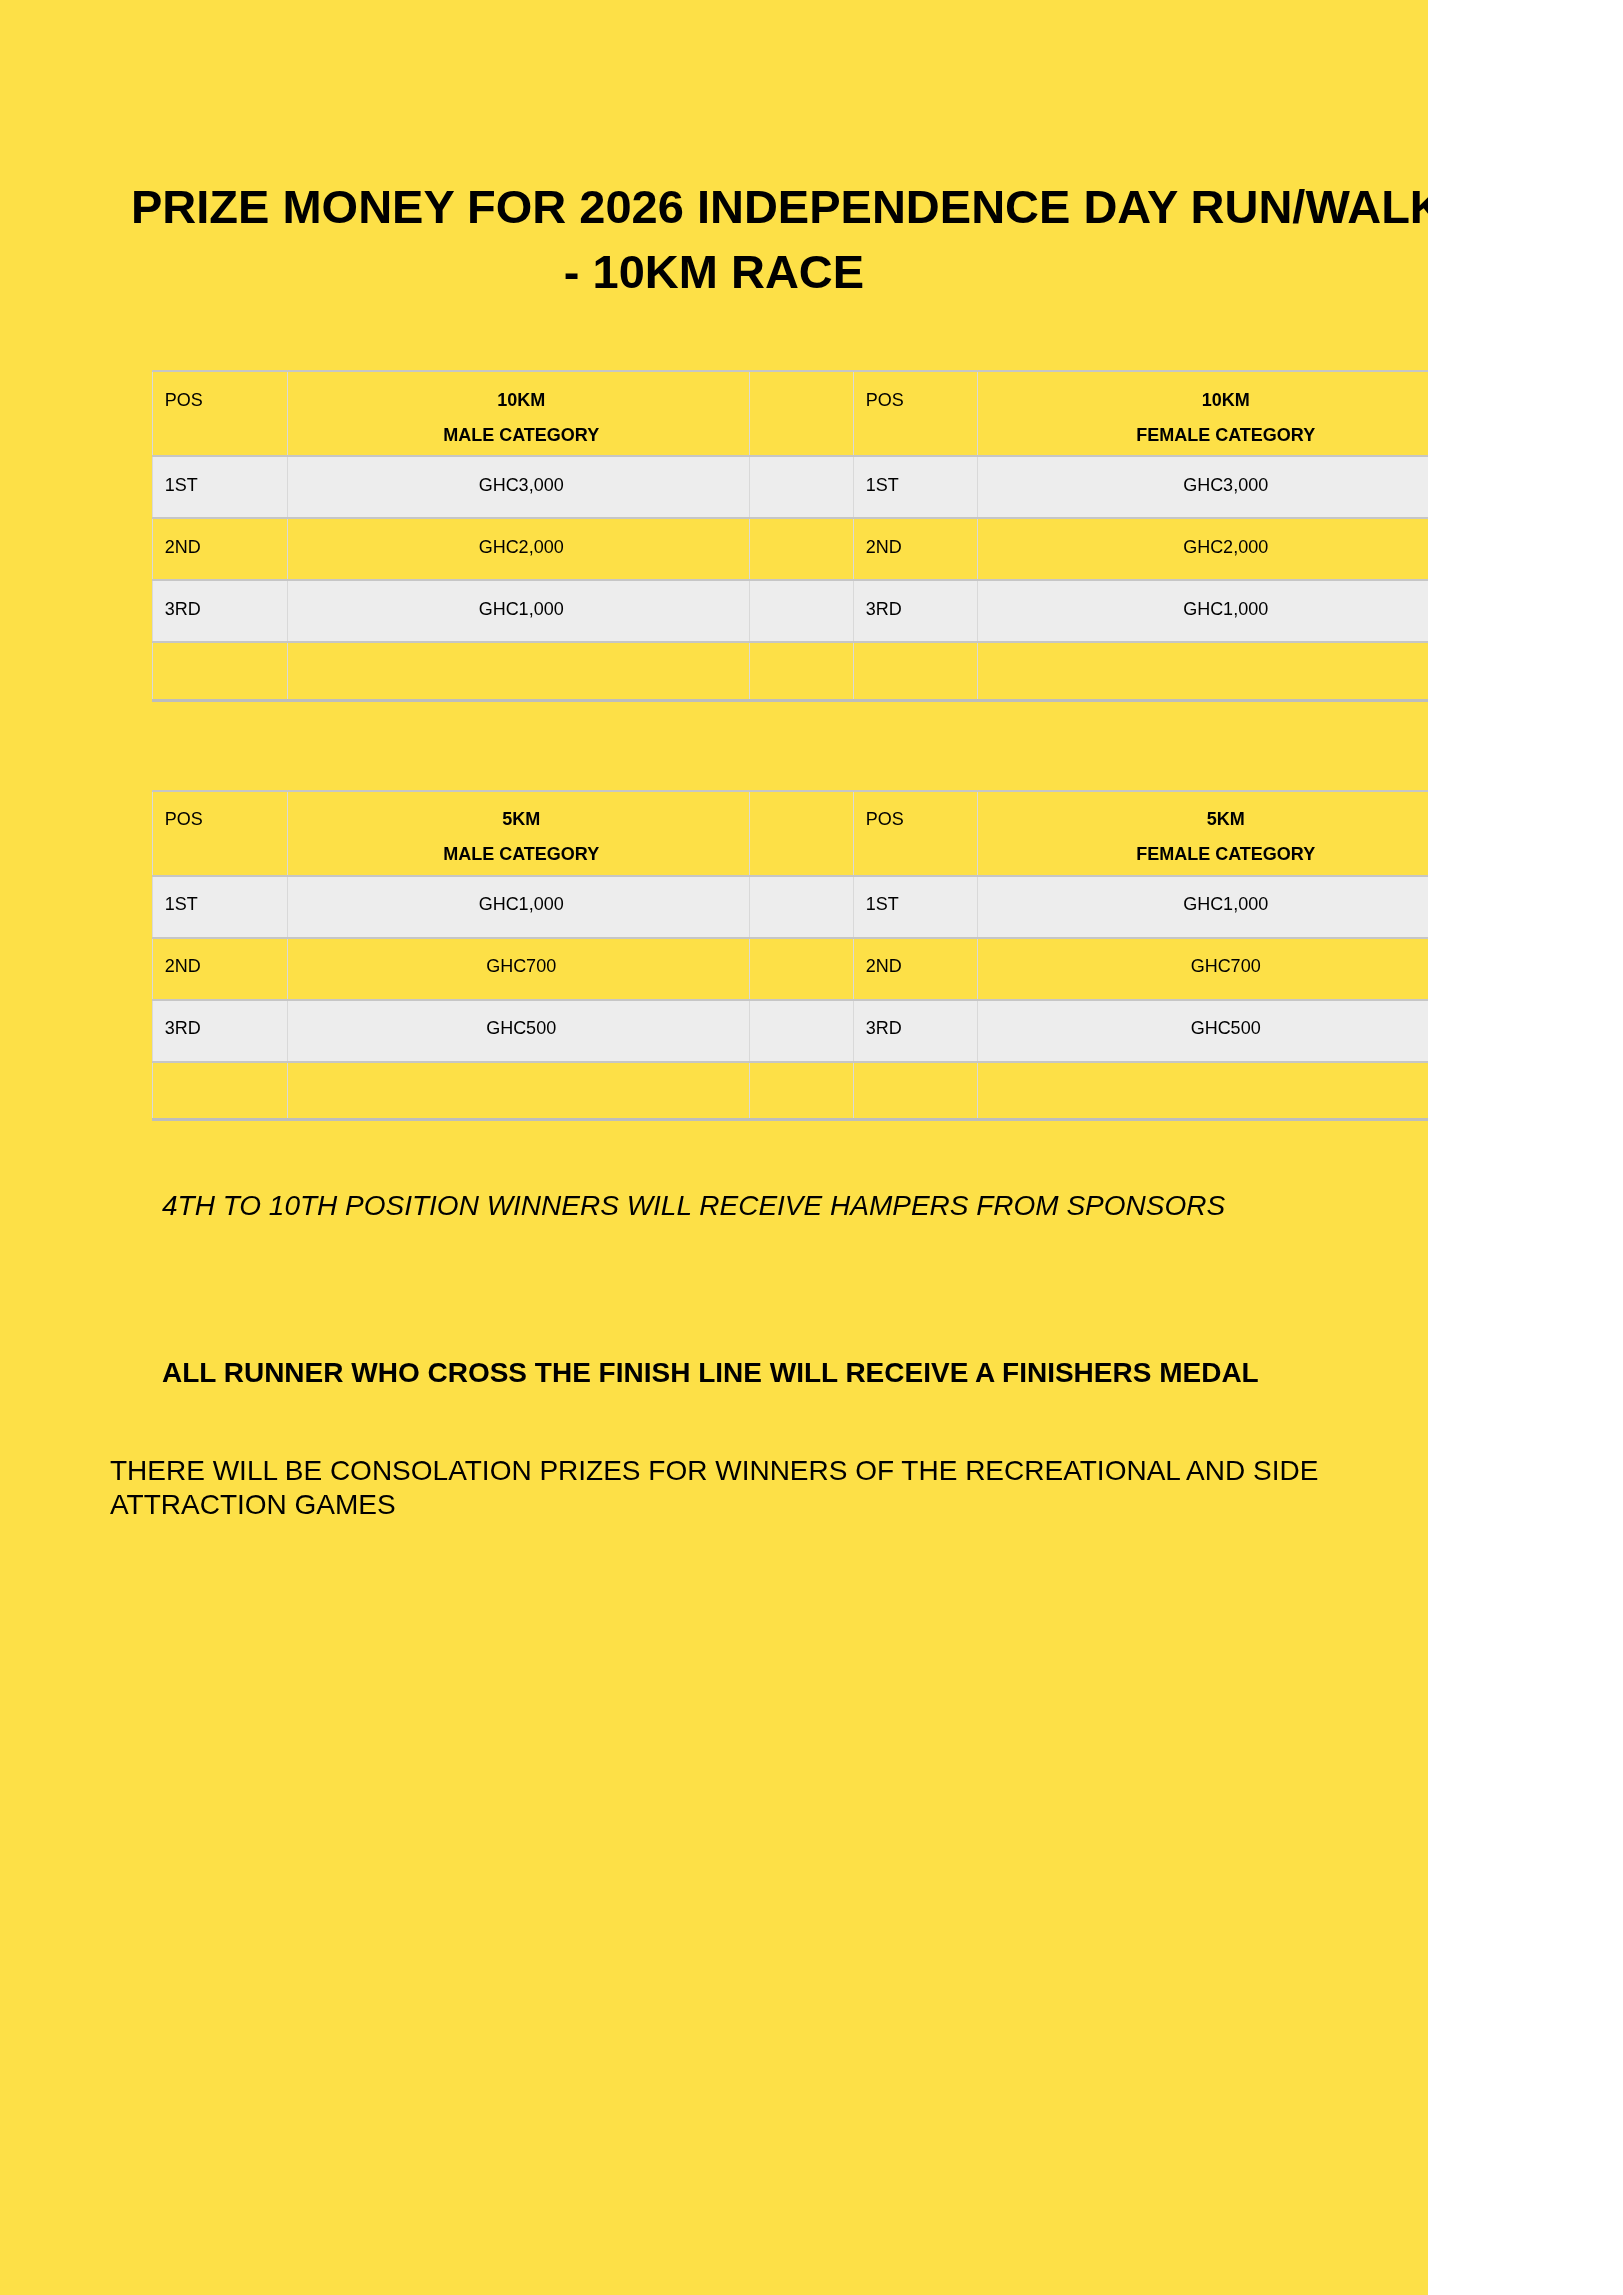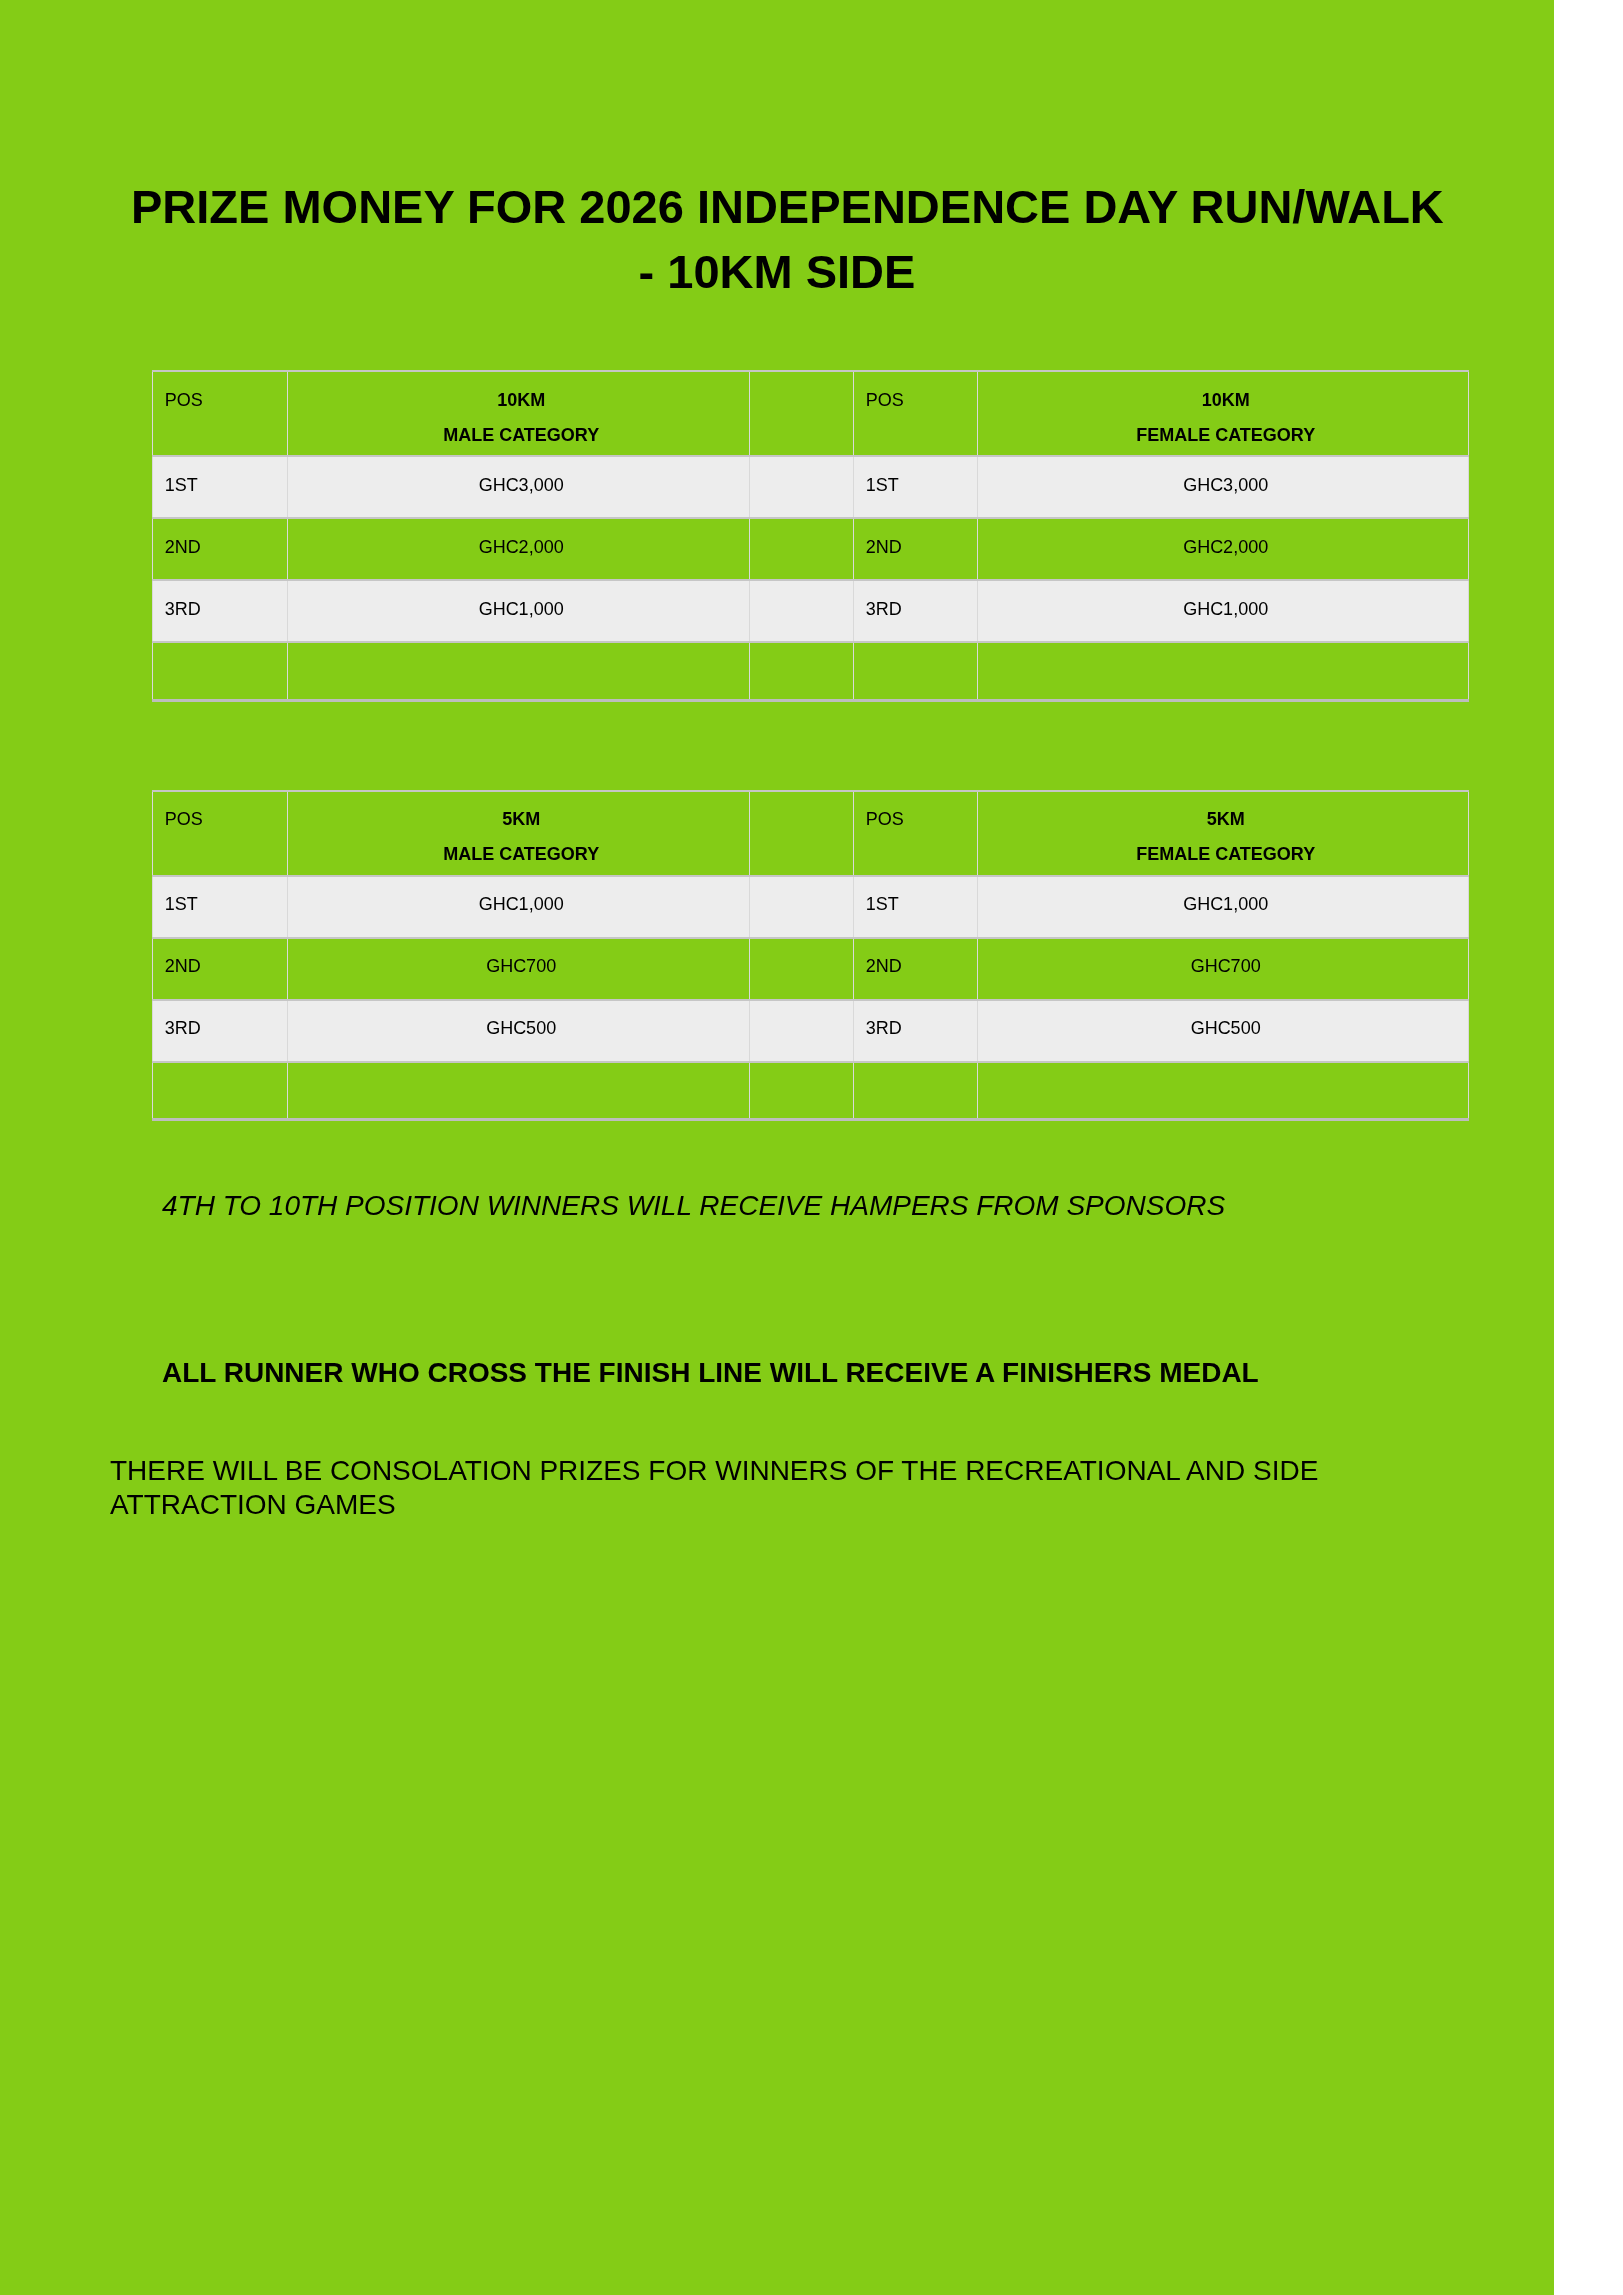--- a/index.html
+++ b/index.html
@@ -2,23 +2,23 @@
 <html style="font-size:10.5px"><head>
 <meta charset="utf-8">
 <style>
   html, body {
     margin: 0;
     padding: 0;
     background: #ffffff;
   }
   .page {
     position: relative;
-    width: 1554px;
+    width: 1428px;
     height: 2295px;
-    background: #84cc16;
+    background: #fde047;
     font-family: "Liberation Sans", "DejaVu Sans", sans-serif;
     color: #000000;
     overflow: hidden;
   }
   
   .doc-title {
     margin: 0 131px;
     text-align: center;
     font-size: 47px;
     line-height: 65px;
@@ -83,21 +83,21 @@
     line-height: 34px;
   }
 </style>
 </head>
 <body>
 
 <div class="page">
 
   <div class="doc-title title-10km">
     <div class="title-line">PRIZE MONEY FOR 2026 INDEPENDENCE DAY RUN/WALK</div>
-    <div class="title-line">- 10KM SIDE</div>
+    <div class="title-line">- 10KM RACE</div>
   </div>
 
   <table class="prize-table table-10km">
       <colgroup>
         <col style="width: 135px;">
         <col style="width: 462px;">
         <col style="width: 104px;">
         <col style="width: 124px;">
         <col style="width: 491px;">
       </colgroup>

